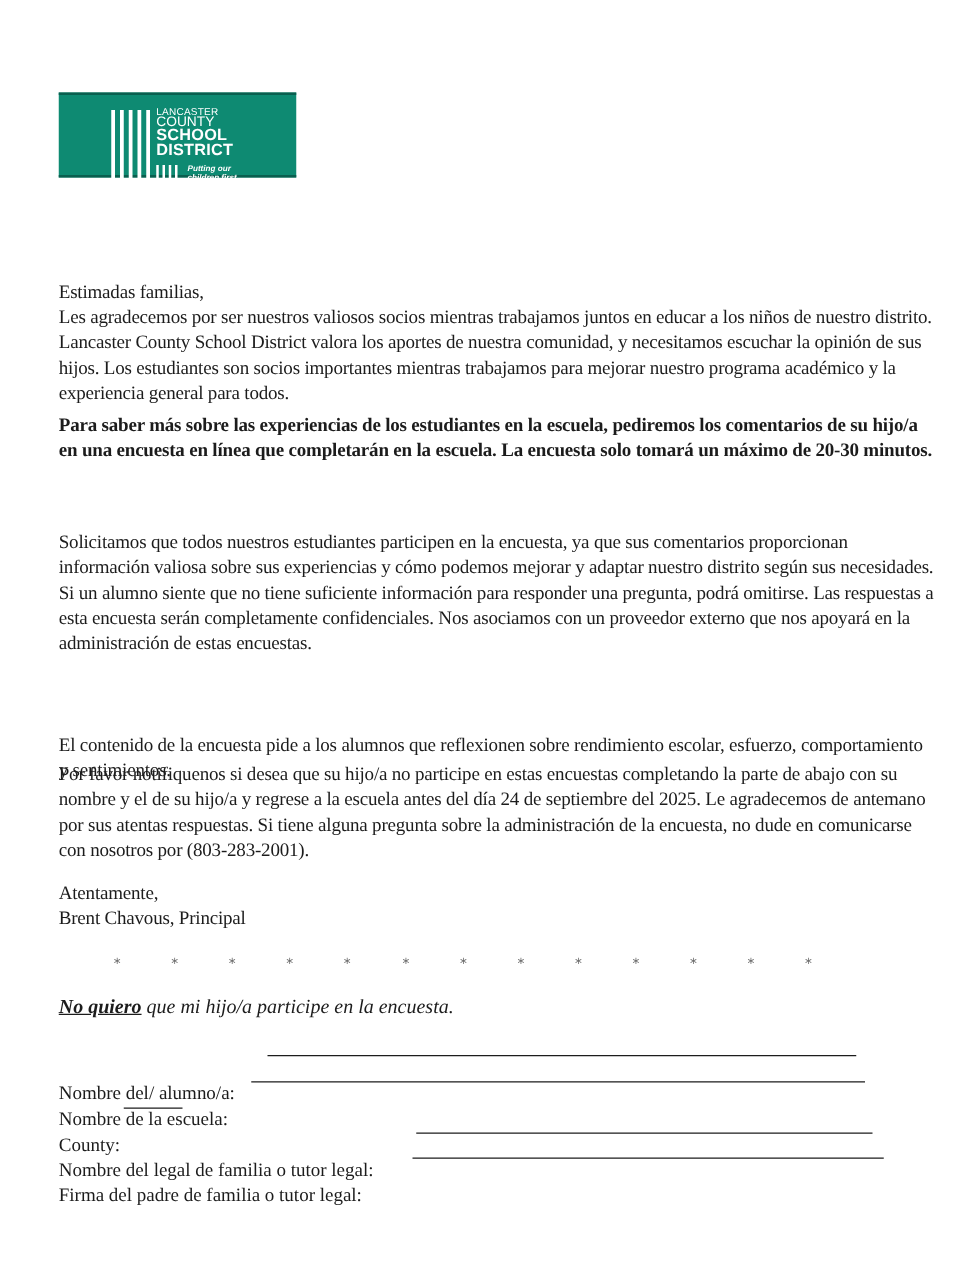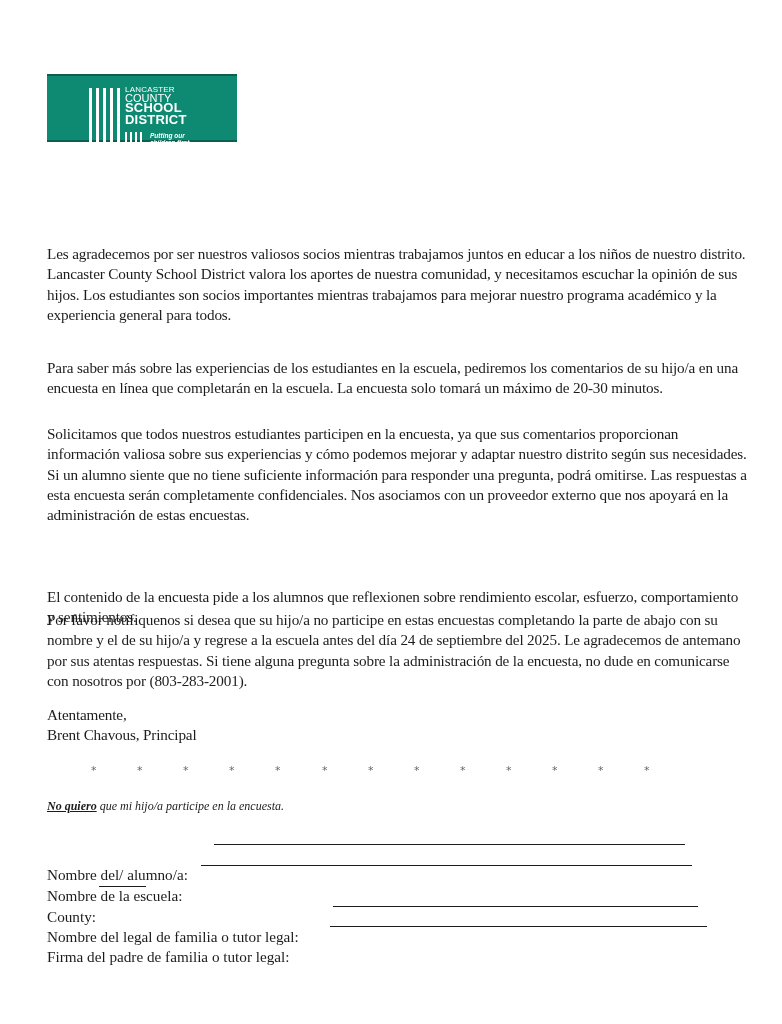--- a/index.html
+++ b/index.html
@@ -113,21 +113,21 @@
       position: absolute;
       left: 47px;
       width: 700px;
       font-size: 15.2px;
       line-height: 20.3px;
       margin: 0;
       letter-spacing: -0.15px;
     }
     .greeting { top: 224px; }
     .p1 { top: 244px; }
-    .p2 { top: 358px; }
+    .p2 { top: 331px; font-weight: bold; }
     .p3 { top: 424px; }
     .p4 { top: 587px; }
     .p5 { top: 610px; }
     .closing { top: 705px; }
     .signature { top: 725px; }
     .bold { font-weight: normal; }
 
     
     .stars {
       position: absolute;
@@ -142,21 +142,21 @@
       font-size: 11px;
       color: #666666;
       font-family: "DejaVu Sans", sans-serif;
     }
 
     
     .optout {
       position: absolute;
       left: 47px;
       top: 796px;
-      font-size: 12px;
+      font-size: 16px;
       line-height: 20px;
       font-style: italic;
     }
     .optout .strong {
       font-weight: bold;
       text-decoration: underline;
     }
 
     
     .form-row {
@@ -210,20 +210,21 @@
       <span class="l2">COUNTY</span>
       <span class="l3">SCHOOL</span>
       <span class="l4">DISTRICT</span>
     </div>
     <div class="logo-tag">
       <span>Putting our</span>
       <span>children first</span>
     </div>
   </div>
 
+  <p class="text greeting">Estimadas familias,</p>
   <p class="text p1">Les agradecemos por ser nuestros valiosos socios mientras trabajamos juntos en educar a los niños de nuestro distrito. Lancaster County School District valora los aportes de nuestra comunidad, y necesitamos escuchar la opinión de  sus hijos. Los estudiantes son socios importantes mientras trabajamos para mejorar nuestro programa académico y la experiencia general para todos.</p>
   <p class="text p2">Para saber más sobre las experiencias de los estudiantes en la escuela, pediremos los comentarios de su hijo/a en una encuesta en línea que completarán en la escuela. La encuesta solo tomará un máximo de 20-30 minutos.</p>
   <p class="text p3">Solicitamos que todos nuestros estudiantes participen en la encuesta, ya que sus comentarios proporcionan información valiosa sobre sus experiencias y cómo podemos mejorar y adaptar nuestro distrito según sus necesidades. Si un alumno siente que no tiene suficiente información para responder una pregunta, podrá omitirse. Las respuestas a esta encuesta serán completamente confidenciales. Nos asociamos con un proveedor externo que nos apoyará en la administración de estas encuestas.</p>
   <p class="text p4">El contenido de la encuesta pide a los alumnos que reflexionen sobre rendimiento escolar, esfuerzo, comportamiento y sentimientos.</p>
   <p class="text p5"><span>Por favor notifiquenos si desea que su hijo/a no participe en estas encuestas completando la parte de abajo con su nombre y el de su hijo/a y regrese  a la escuela antes del día </span><span class="bold">24 de septiembre del 2025</span><span>. Le agradecemos de antemano por sus atentas respuestas. Si tiene alguna pregunta sobre la administración de la encuesta, no dude en comunicarse con nosotros por  (803-283-2001).</span></p>
 
   <p class="text signature">Brent Chavous, Principal</p>
   <p class="text closing">Atentamente,</p>
 
   <div class="stars">

